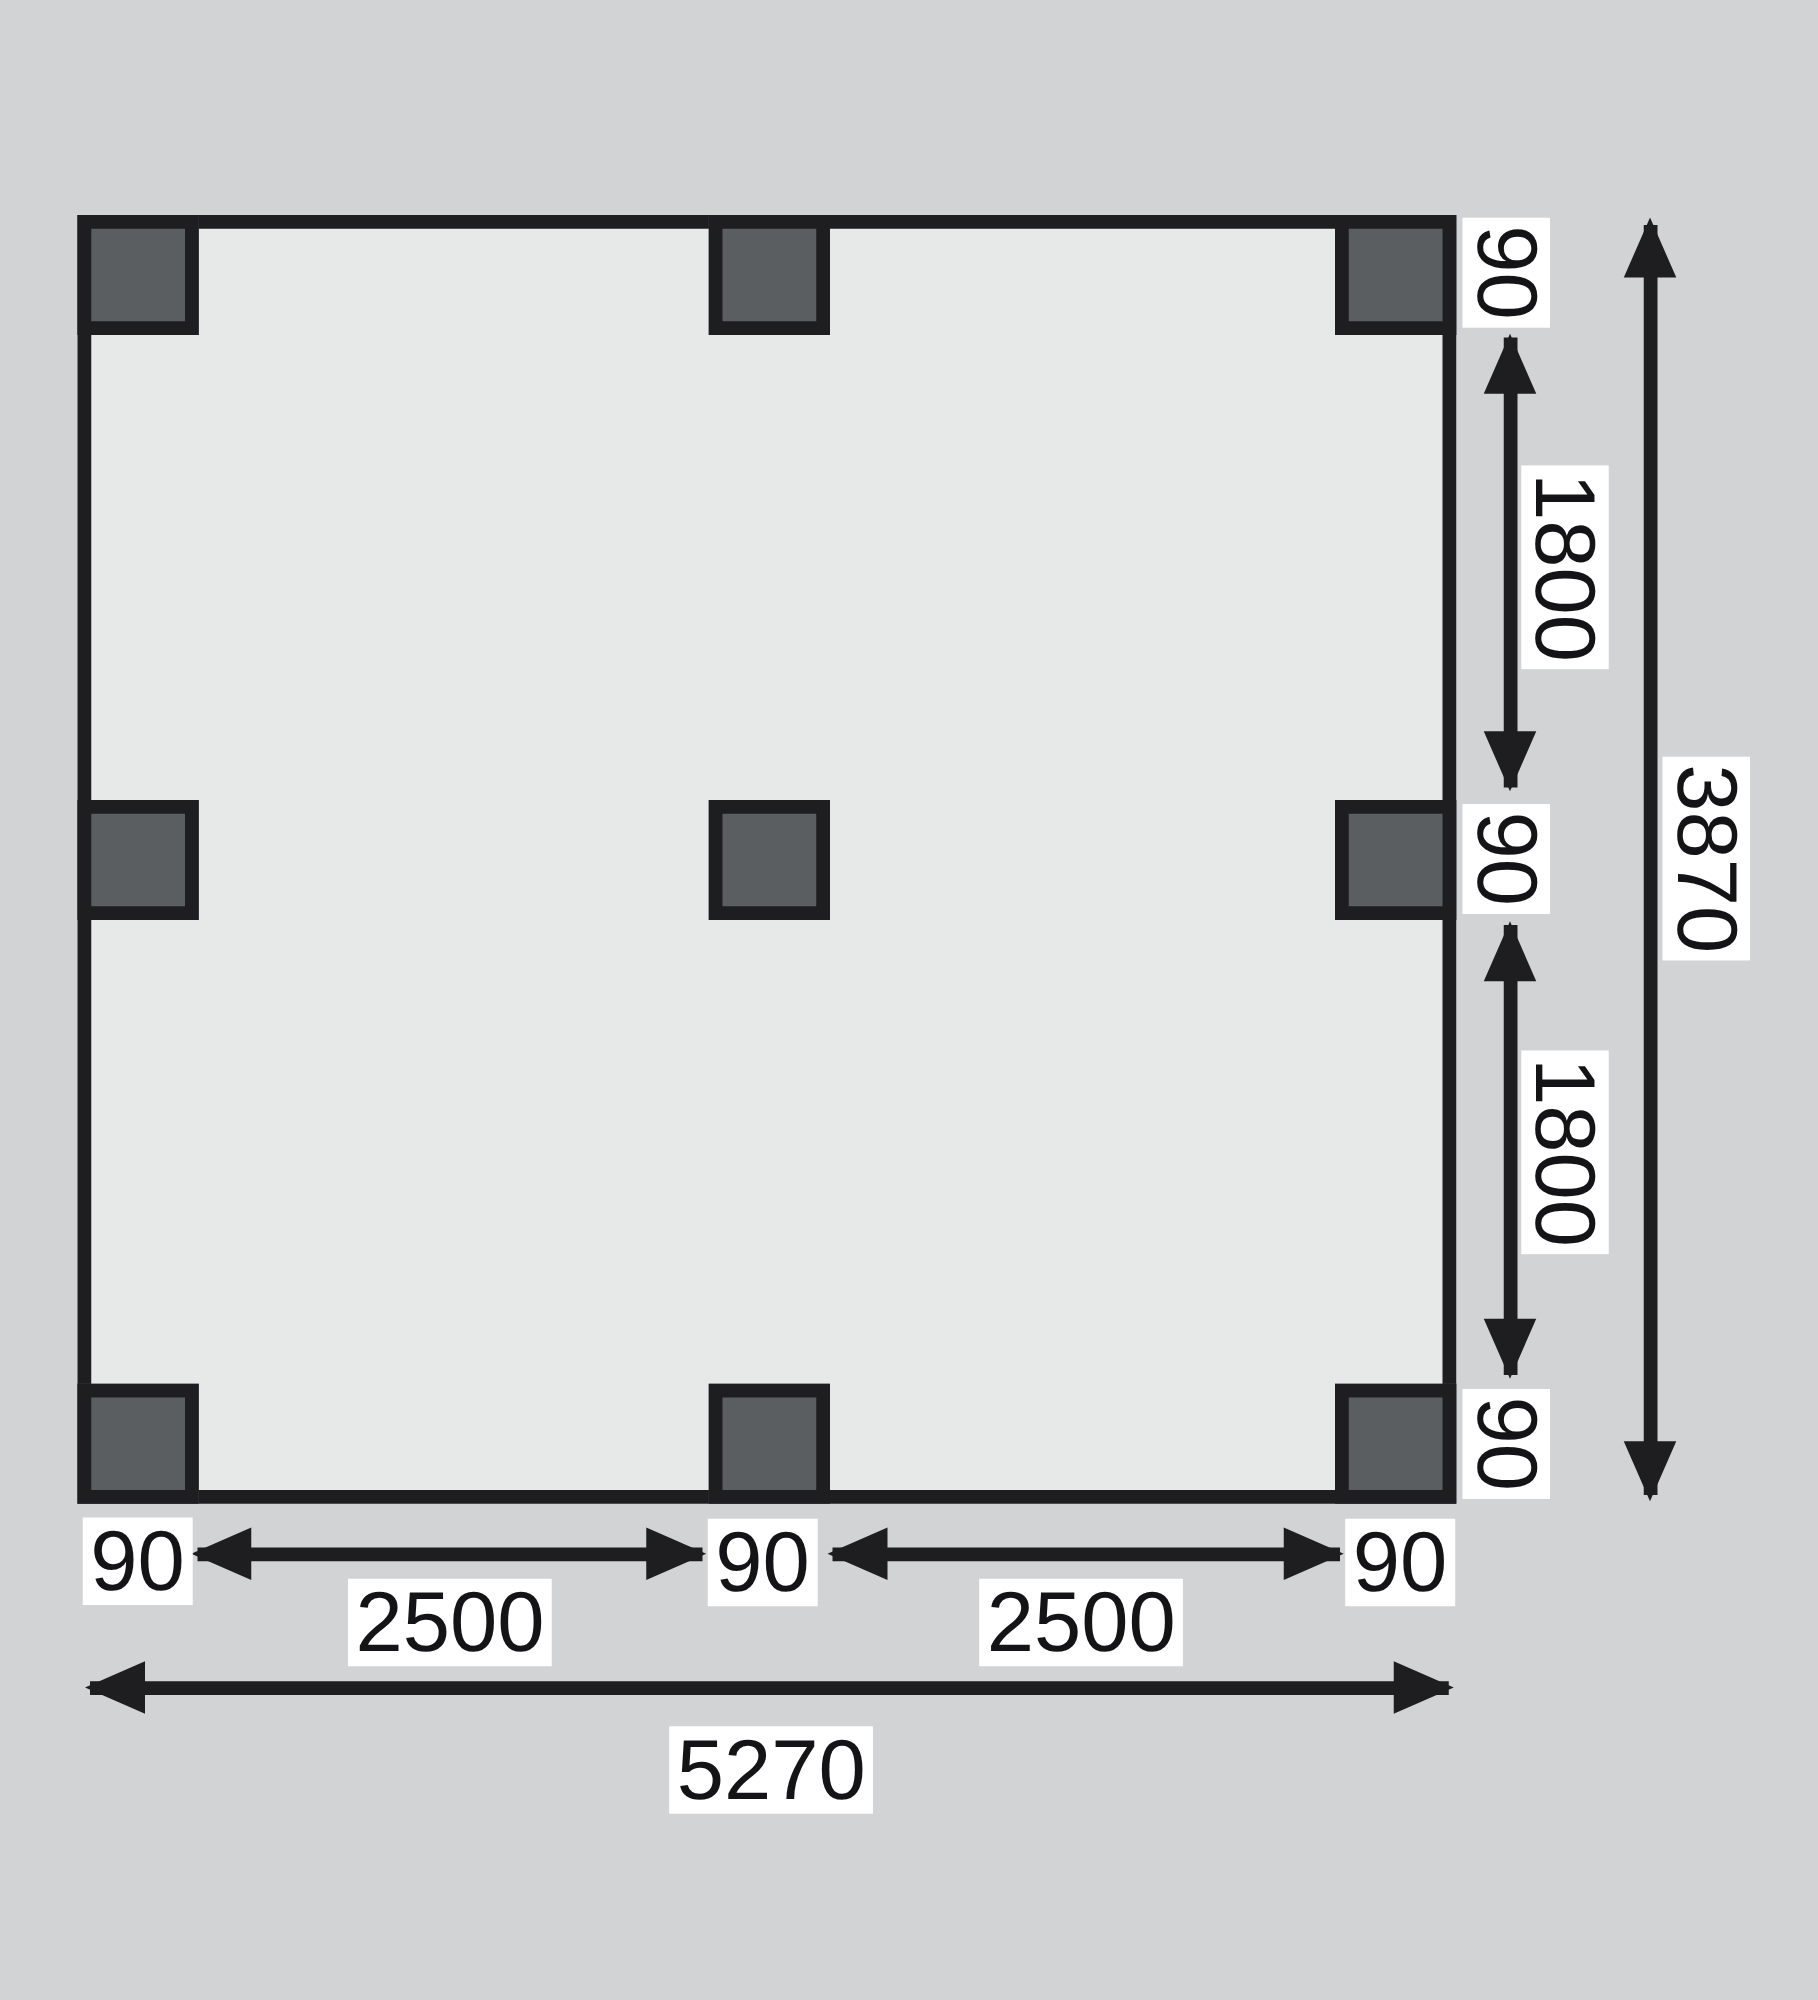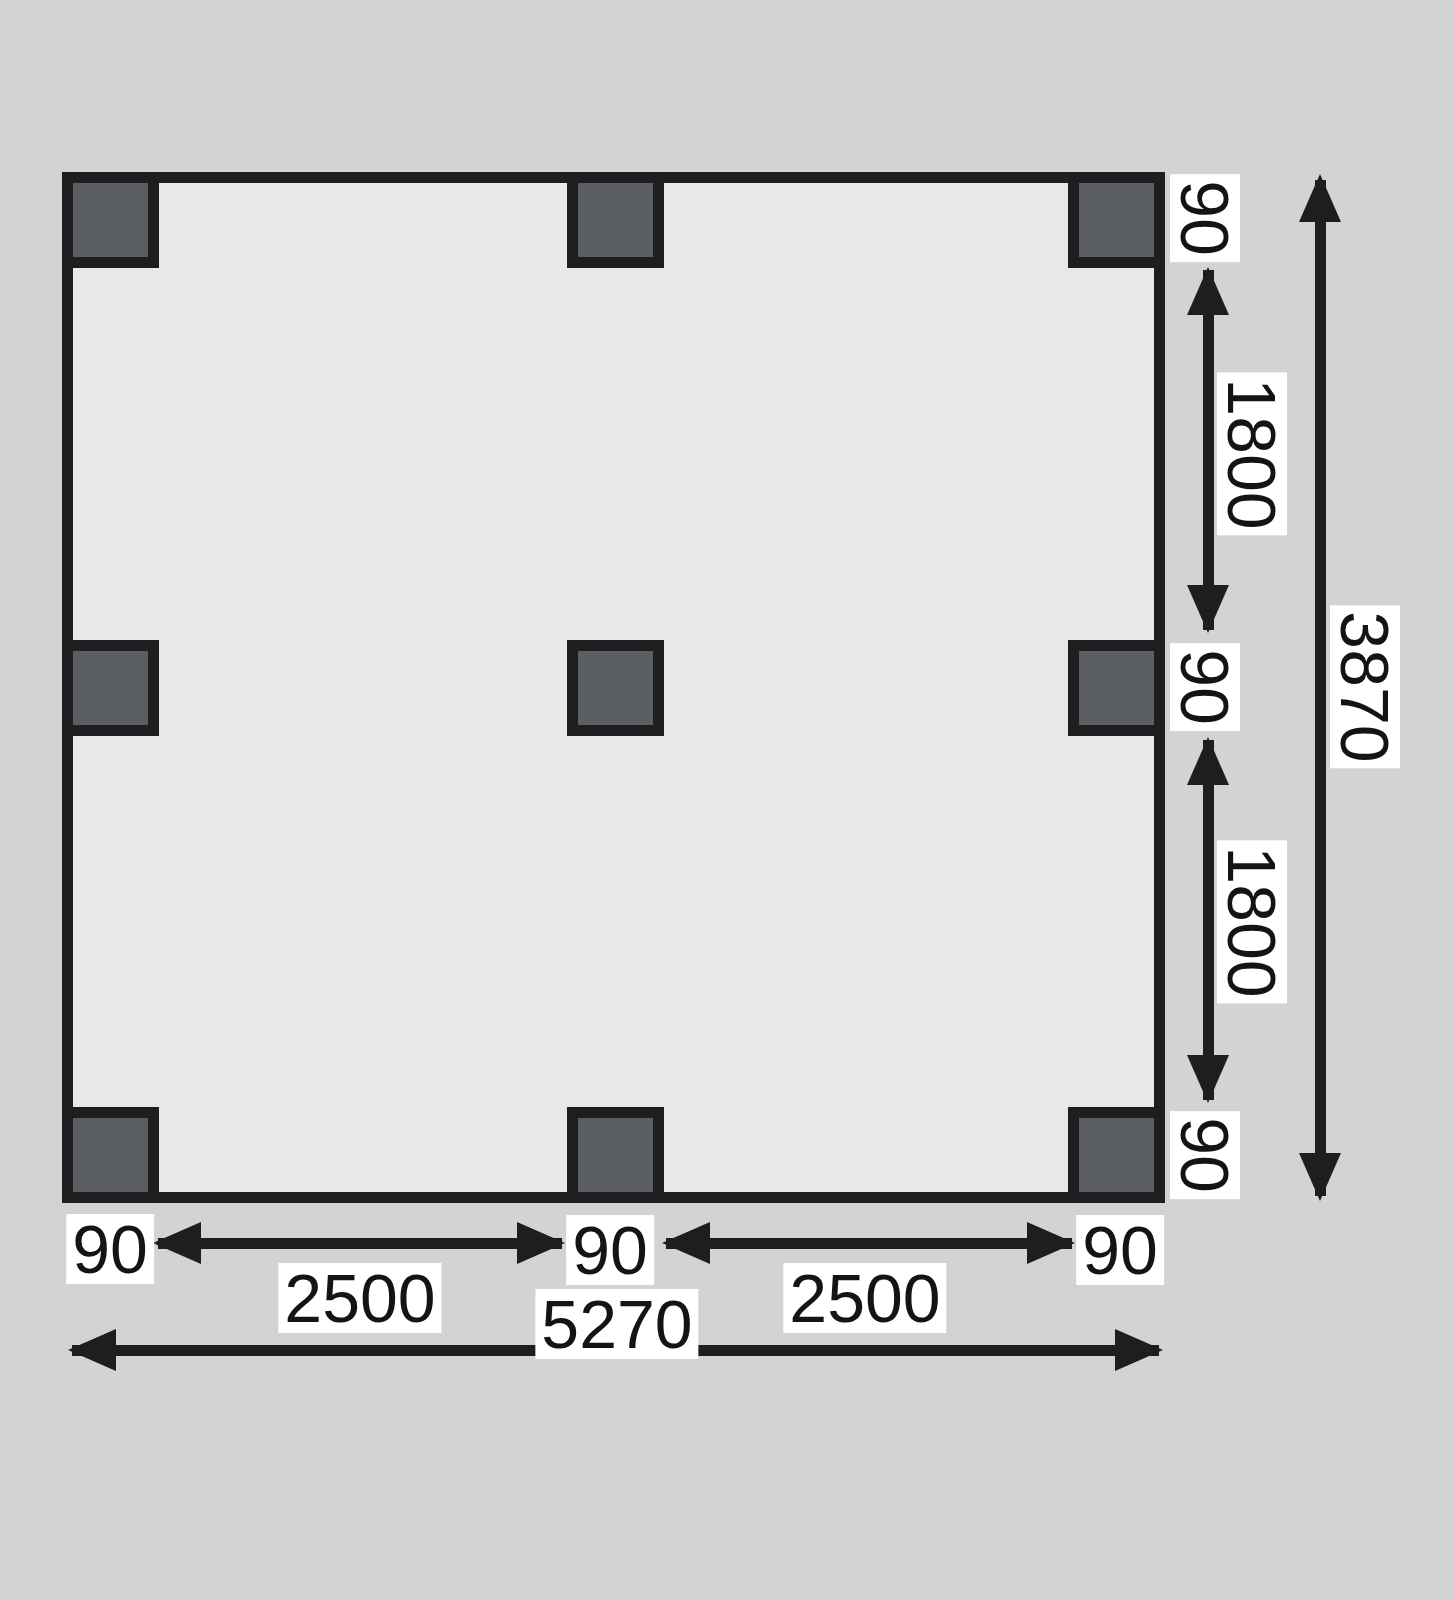--- a/index.html
+++ b/index.html
@@ -67,21 +67,21 @@
 
   <div class="shaft" style="left:72px;top:1345px;width:1087px;height:11px"></div>
   <div class="arr left" style="left:68px;top:1329px"></div>
   <div class="arr right" style="left:1115px;top:1329px"></div>
 
   <span class="dim-label" style="left:110px;top:1249px">90</span>
   <span class="dim-label" style="left:360px;top:1298px">2500</span>
   <span class="dim-label" style="left:610px;top:1250px">90</span>
   <span class="dim-label" style="left:865px;top:1298px">2500</span>
   <span class="dim-label" style="left:1120px;top:1250px">90</span>
-  <span class="dim-label" style="left:617px;top:1324px">5270</span>
+  <span class="dim-label" style="left:617px;top:1416px">5270</span>
 
   <span class="dim-label rot" style="left:1205px;top:218px">90</span>
   <span class="dim-label rot" style="left:1252px;top:454px">1800</span>
   <span class="dim-label rot" style="left:1205px;top:687px">90</span>
   <span class="dim-label rot" style="left:1252px;top:922px">1800</span>
   <span class="dim-label rot" style="left:1205px;top:1155px">90</span>
   <span class="dim-label rot" style="left:1365px;top:687px">3870</span>
 
 </div>
 

